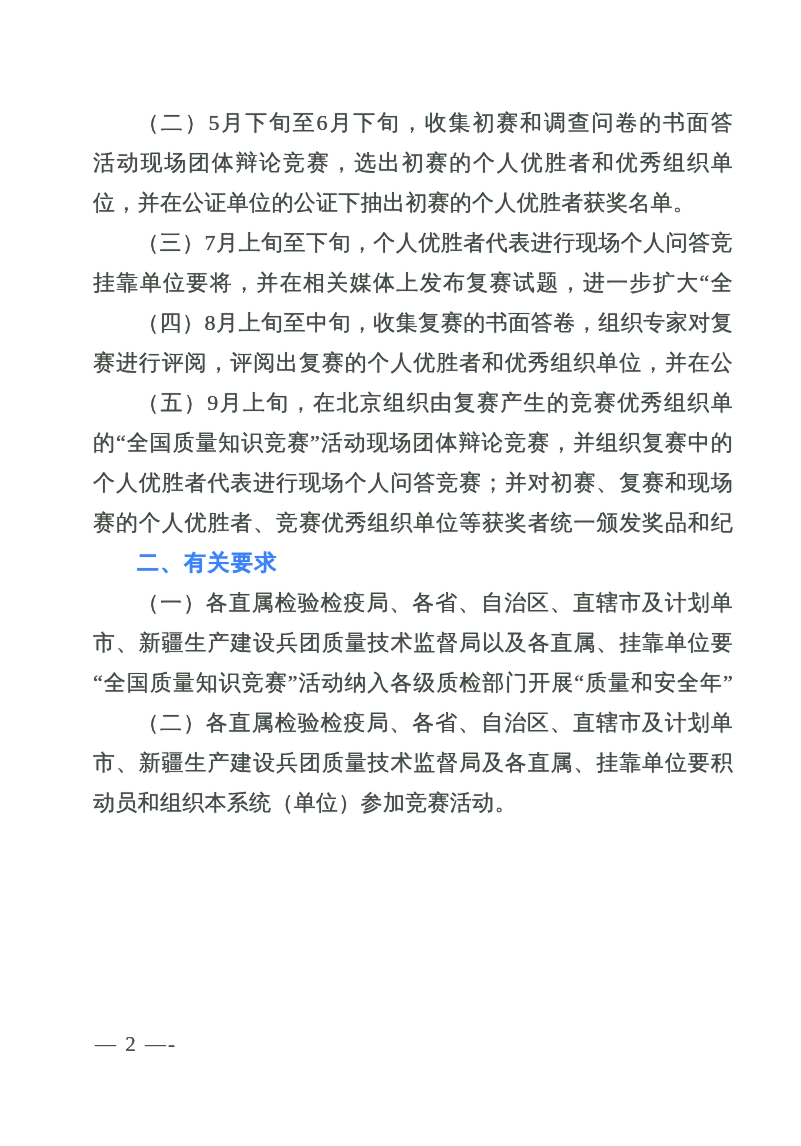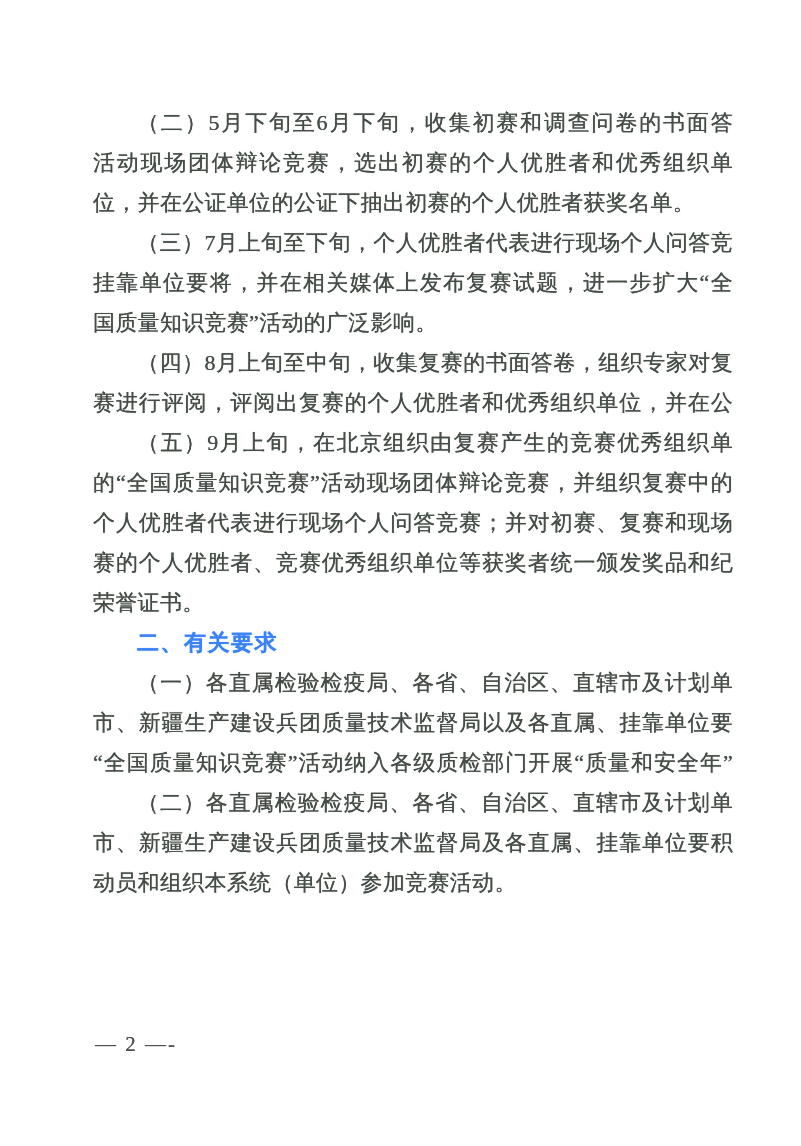--- a/index.html
+++ b/index.html
@@ -63,30 +63,28 @@
 
 <div class="page">
   <div class="body-text">
 
     <div class="line indent fill">（二）5月下旬至6月下旬，收集初赛和调查问卷的书面答卷，</div>
     <div class="line fill">活动现场团体辩论竞赛，选出初赛的个人优胜者和优秀组织单</div>
     <div class="line">位，并在公证单位的公证下抽出初赛的个人优胜者获奖名单。</div>
 
     <div class="line indent fill">（三）7月上旬至下旬，个人优胜者代表进行现场个人问答竞赛</div>
     <div class="line fill">挂靠单位要将，并在相关媒体上发布复赛试题，进一步扩大“全</div>
-    <div class="line">国质量知识竞赛”活动的广泛影响。</div>
 
     <div class="line indent fill">（四）8月上旬至中旬，收集复赛的书面答卷，组织专家对复</div>
     <div class="line fill">赛进行评阅，评阅出复赛的个人优胜者和优秀组织单位，并在公证</div>
 
     <div class="line indent fill">（五）9月上旬，在北京组织由复赛产生的竞赛优秀组织单位、</div>
     <div class="line fill">的“全国质量知识竞赛”活动现场团体辩论竞赛，并组织复赛中的</div>
     <div class="line fill">个人优胜者代表进行现场个人问答竞赛；并对初赛、复赛和现场竞</div>
     <div class="line fill">赛的个人优胜者、竞赛优秀组织单位等获奖者统一颁发奖品和纪念</div>
-    <div class="line">荣誉证书。</div>
 
     <div class="line indent heading">二、有关要求</div>
 
     <div class="line indent fill">（一）各直属检验检疫局、各省、自治区、直辖市及计划单列</div>
     <div class="line fill">市、新疆生产建设兵团质量技术监督局以及各直属、挂靠单位要将</div>
     <div class="line fill">“全国质量知识竞赛”活动纳入各级质检部门开展“质量和安全年”</div>
 
     <div class="line indent fill">（二）各直属检验检疫局、各省、自治区、直辖市及计划单列</div>
     <div class="line fill">市、新疆生产建设兵团质量技术监督局及各直属、挂靠单位要积极</div>
     <div class="line">动员和组织本系统（单位）参加竞赛活动。</div>

